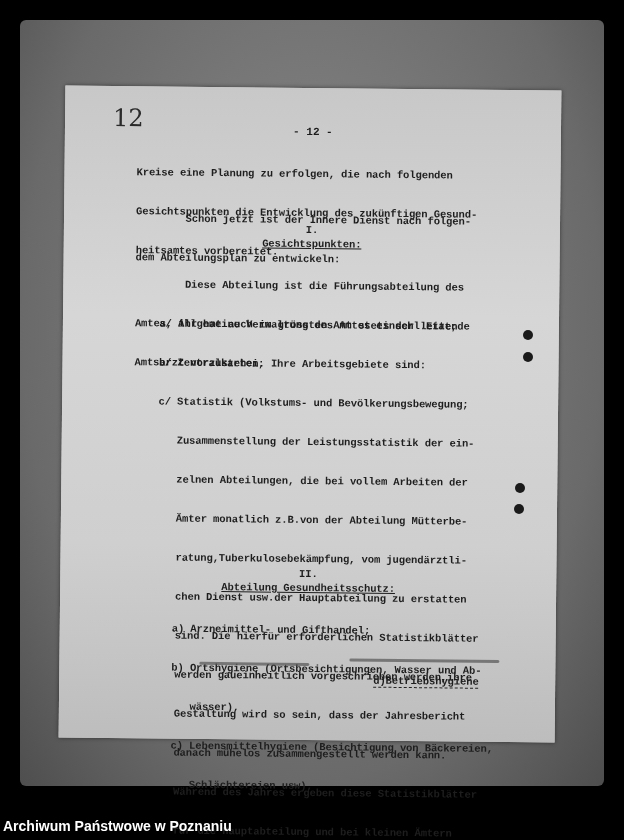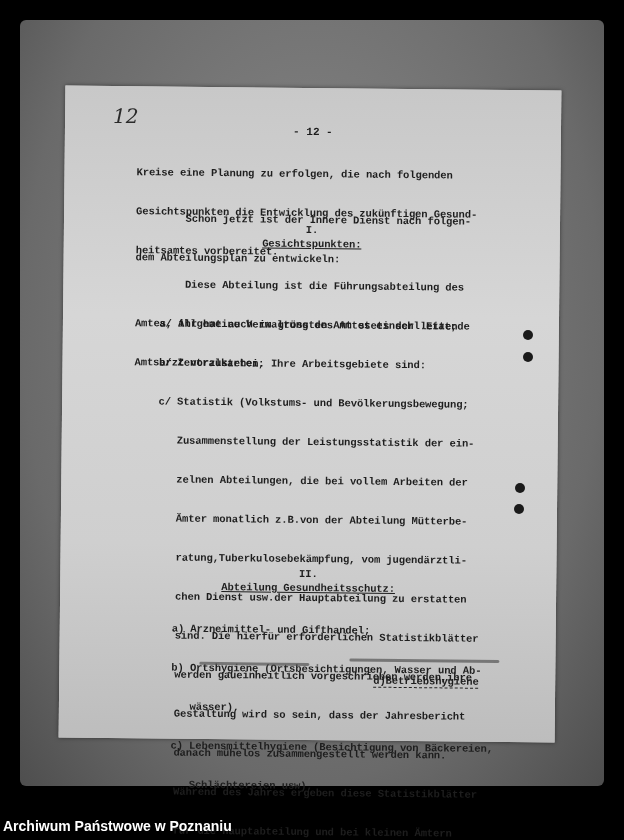--- a/index.html
+++ b/index.html
@@ -3,21 +3,21 @@
 <meta charset="utf-8">
 <style>
   html,body{margin:0;padding:0;}
   body{width:624px;height:840px;background:#000;position:relative;overflow:hidden;font-family:"Liberation Mono",monospace;}
   .film{position:absolute;left:20px;top:20px;width:584px;height:766px;background:#6f6f6f;
         background-image:radial-gradient(ellipse at 50% 40%, #8a8a8a 0%, #6a6a6a 70%, #4e4e4e 100%);
         border-radius:6px;}
   .page{position:absolute;left:62px;top:88px;width:496px;height:652px;background:#cfcfcf;
         background-image:linear-gradient(180deg,#c8c8c8 0%,#d6d6d6 35%,#cfcfcf 70%,#bdbdbd 100%);
         transform:rotate(0.6deg);transform-origin:center;box-shadow:0 0 4px rgba(0,0,0,0.5);}
-  .pencil{position:absolute;left:48px;top:18px;font-family:"DejaVu Serif",serif;font-size:20px;color:#2a2a2a;font-style:italic;}
+  .pencil{position:absolute;left:48px;top:18px;font-family:"DejaVu Serif",serif;font-size:24px;color:#2a2a2a;}
   .pnum{position:absolute;left:0;right:0;top:38px;text-align:center;font-size:11px;color:#1c1c1c;font-weight:bold;}
   .txt{position:absolute;font-size:10.5px;line-height:13px;color:#1e1e1e;font-weight:bold;white-space:pre;letter-spacing:-0.1px;}
   .center{text-align:center;left:0;right:0;}
   .ul{text-decoration:underline;}
   .dash{border-bottom:1.5px dashed #222;}
   .hole{position:absolute;width:10px;height:10px;border-radius:50%;background:#1a1a1a;}
   .caption{position:absolute;left:3px;top:818px;color:#fff;font-family:"Liberation Sans",sans-serif;font-weight:bold;font-size:14px;}
   .scribble{position:absolute;height:3px;background:#555;border-radius:2px;opacity:0.7;}
 </style>
 </head>

